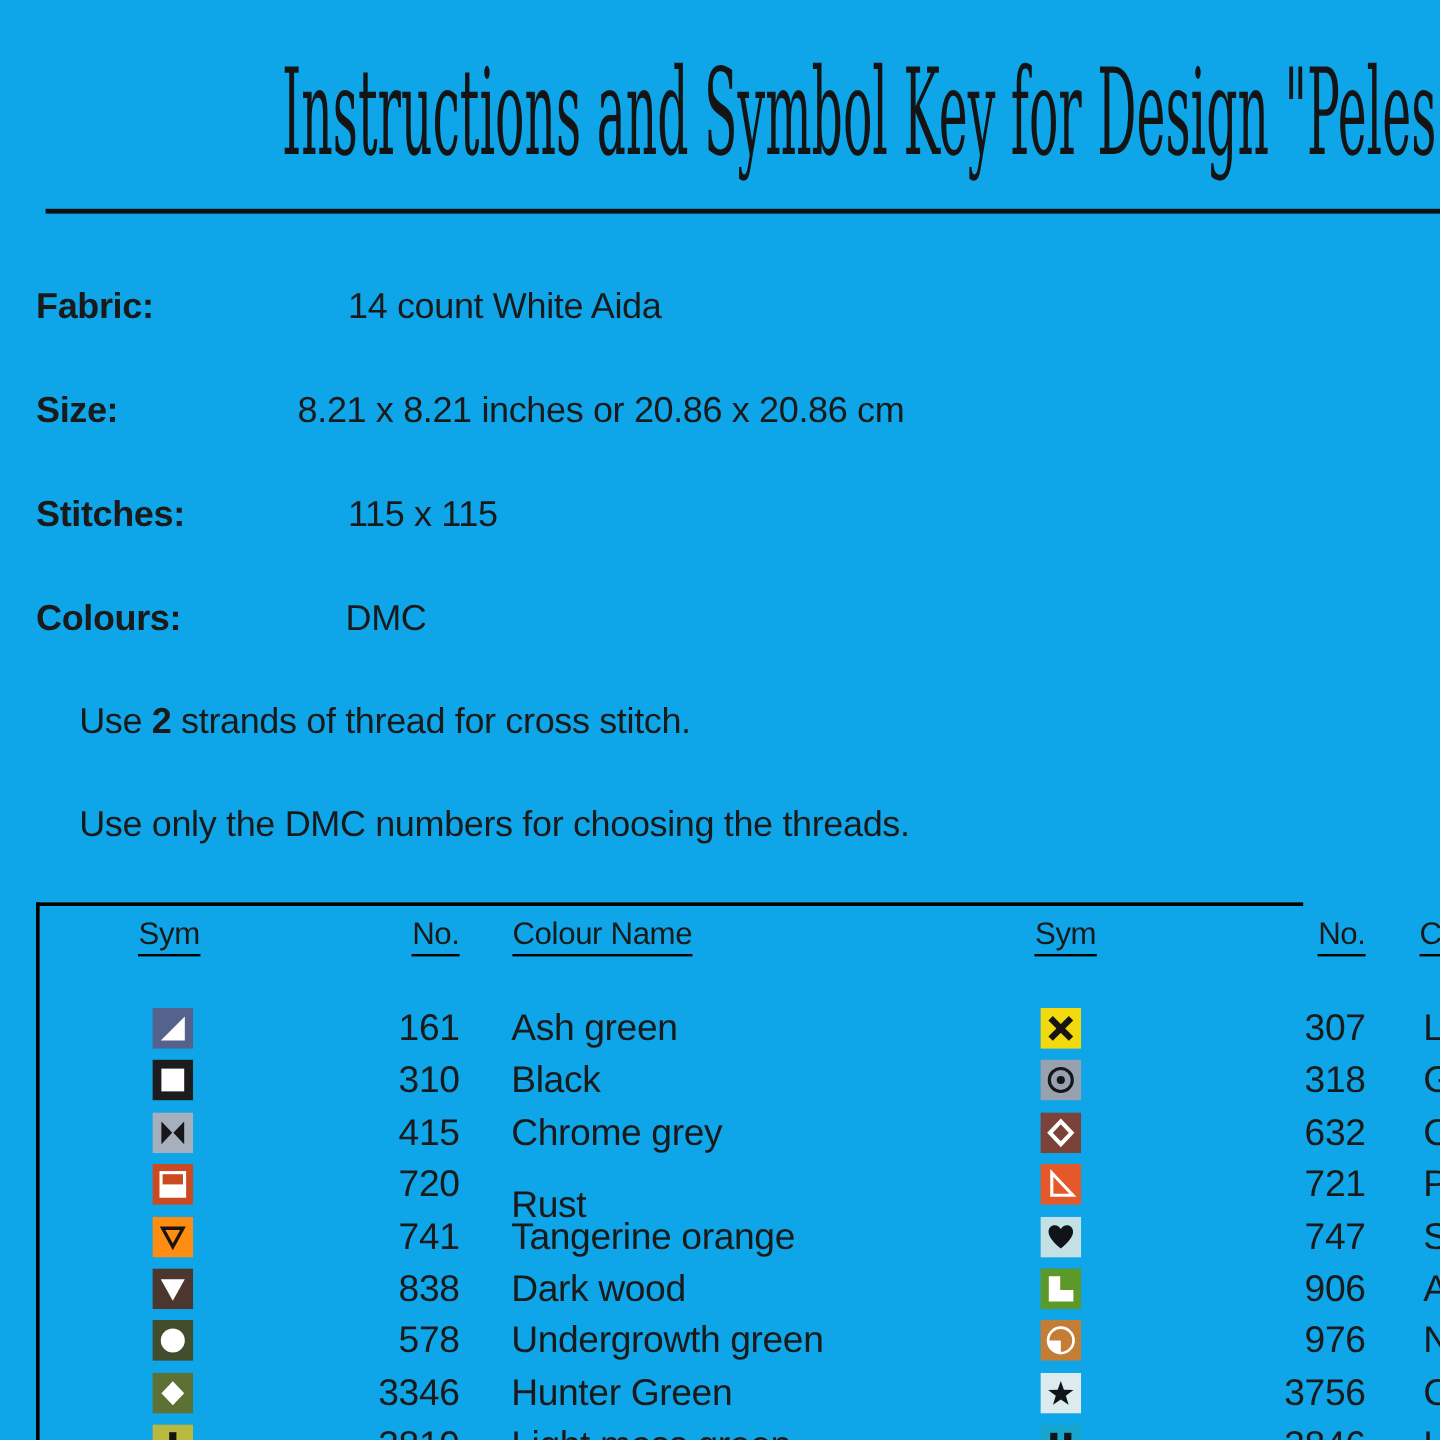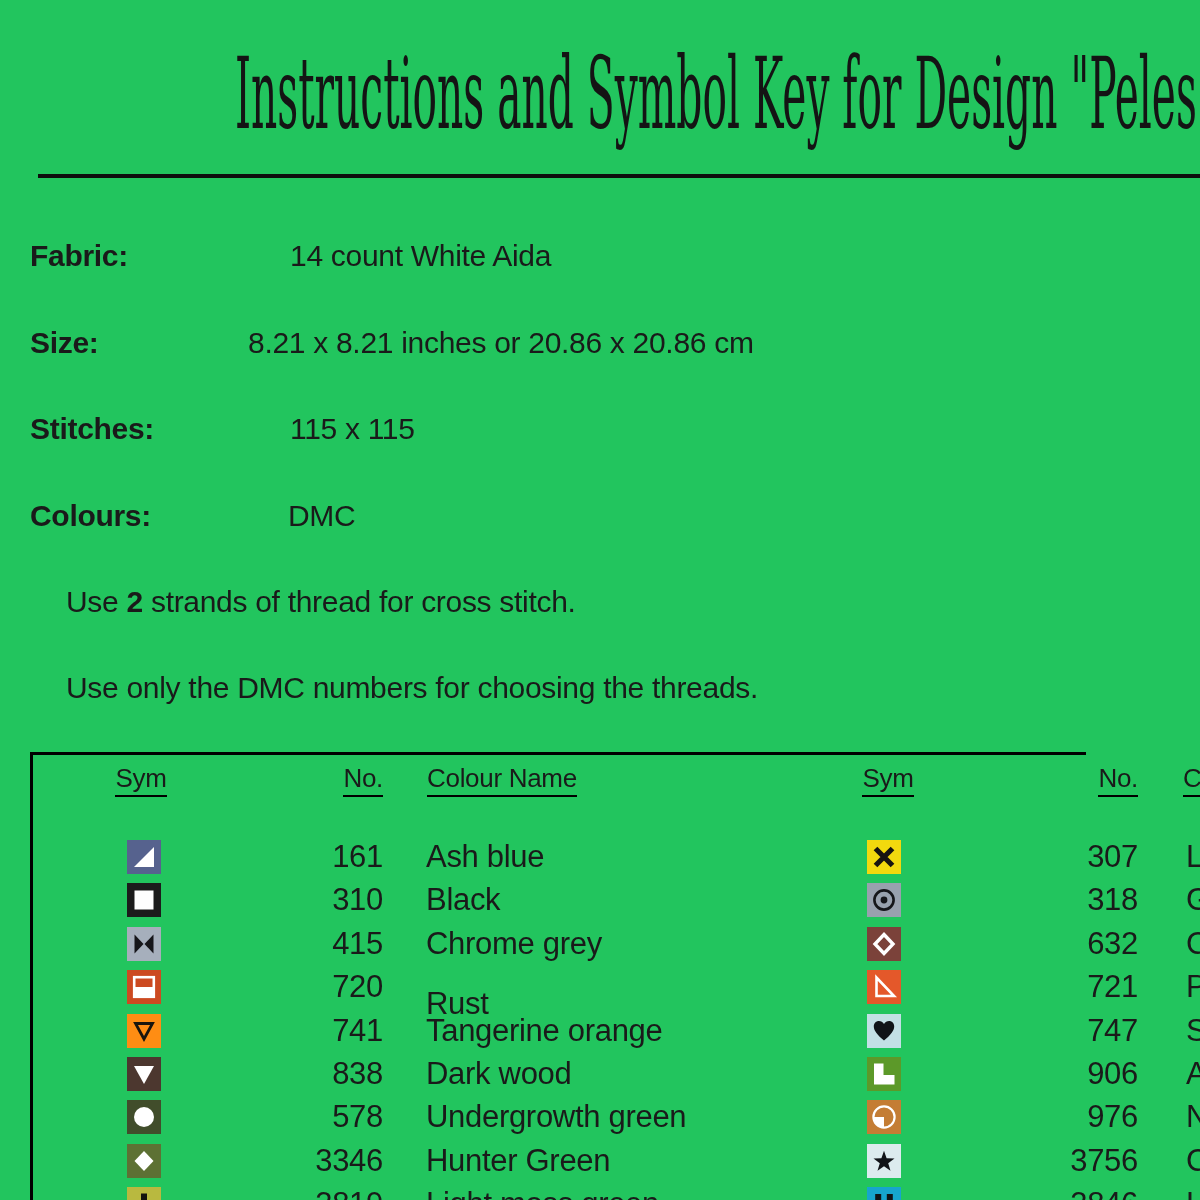--- a/index.html
+++ b/index.html
@@ -1,16 +1,16 @@
 <!DOCTYPE html>
 <html><head>
 <meta charset="utf-8">
 <style>
   html,body{margin:0;padding:0;background:#fff;}
-  .page{position:relative;width:1200px;height:1200px;background:#22c55e;overflow:hidden;
+  .page{position:relative;width:1200px;height:1200px;background:#0ea5e9;overflow:hidden;
         font-family:"Liberation Sans",sans-serif;color:#1a1a1a;}
   .title{position:absolute;left:235px;top:44px;font-family:"DejaVu Serif",serif;
          font-size:100px;line-height:100px;white-space:nowrap;transform-origin:left top;
          color:#141414;}
   .rule{position:absolute;left:38px;top:174px;width:1162px;height:4px;background:#0e0e0e;}
   .info-row{position:absolute;left:30px;width:1170px;height:38px;font-size:30px;letter-spacing:-0.3px;}
   .info-label{position:absolute;left:0;top:0;font-weight:bold;}
   .info-value{position:absolute;top:0;white-space:nowrap;}
   .note{position:absolute;left:30px;font-size:30px;letter-spacing:-0.3px;white-space:nowrap;margin-left:36px;}
   .note b{font-weight:bold;}
@@ -70,21 +70,21 @@
     <div class="khead h-name-r"><span>C</span></div>
     <div id="krows">
         <div class="krow" style="top: 80px;">
           <div class="sym" style="left: 94px;">
             <svg width="34" height="34" viewBox="0 0 34 34">
               <rect x="0" y="0" width="34" height="34" fill="#56628E"></rect>
               <polygon points="7,27 27,27 27,7" fill="#FFFFFF"></polygon>
             </svg>
           </div>
           <div class="kno" style="left: 220px;">161</div>
-          <div class="kname" style="left: 393px;">Ash blue</div>
+          <div class="kname" style="left: 393px;">Ash green</div>
         </div>
         <div class="krow" style="top: 123.4px;">
           <div class="sym" style="left: 94px;">
             <svg width="34" height="34" viewBox="0 0 34 34">
               <rect x="0" y="0" width="34" height="34" fill="#1C1C1C"></rect>
               <rect x="7.5" y="7.5" width="19" height="19" fill="#FFFFFF"></rect>
             </svg>
           </div>
           <div class="kno" style="left: 220px;">310</div>
           <div class="kname" style="left: 393px;">Black</div>

